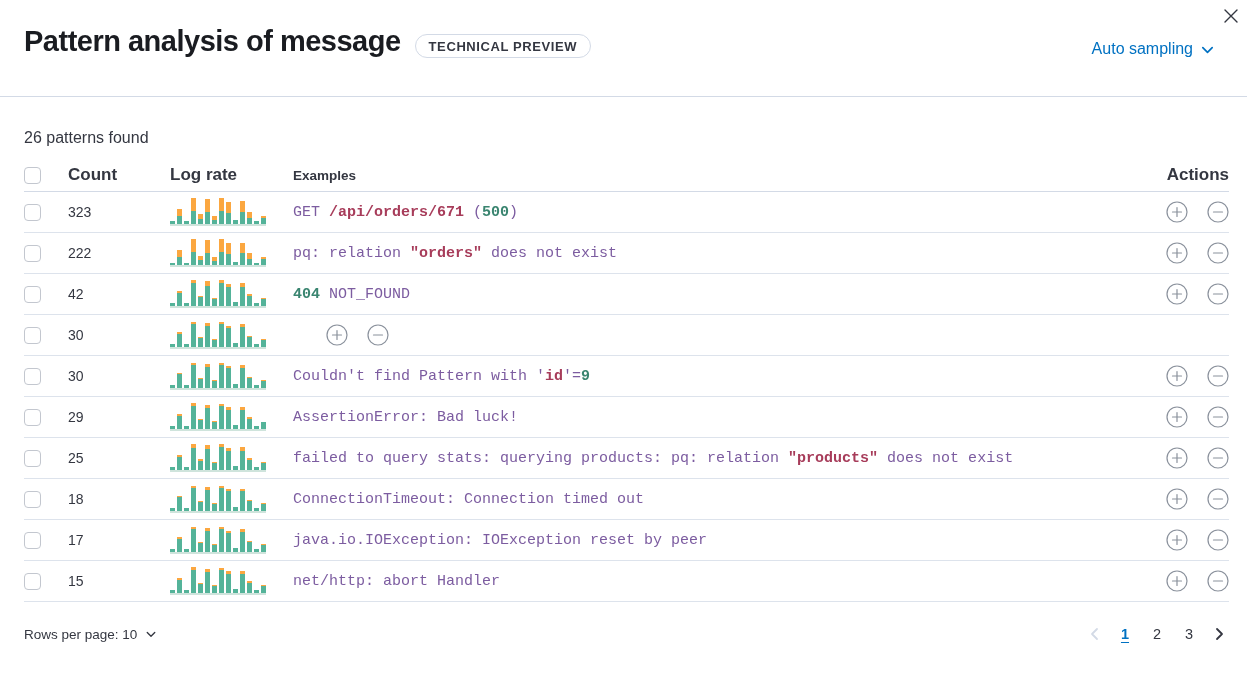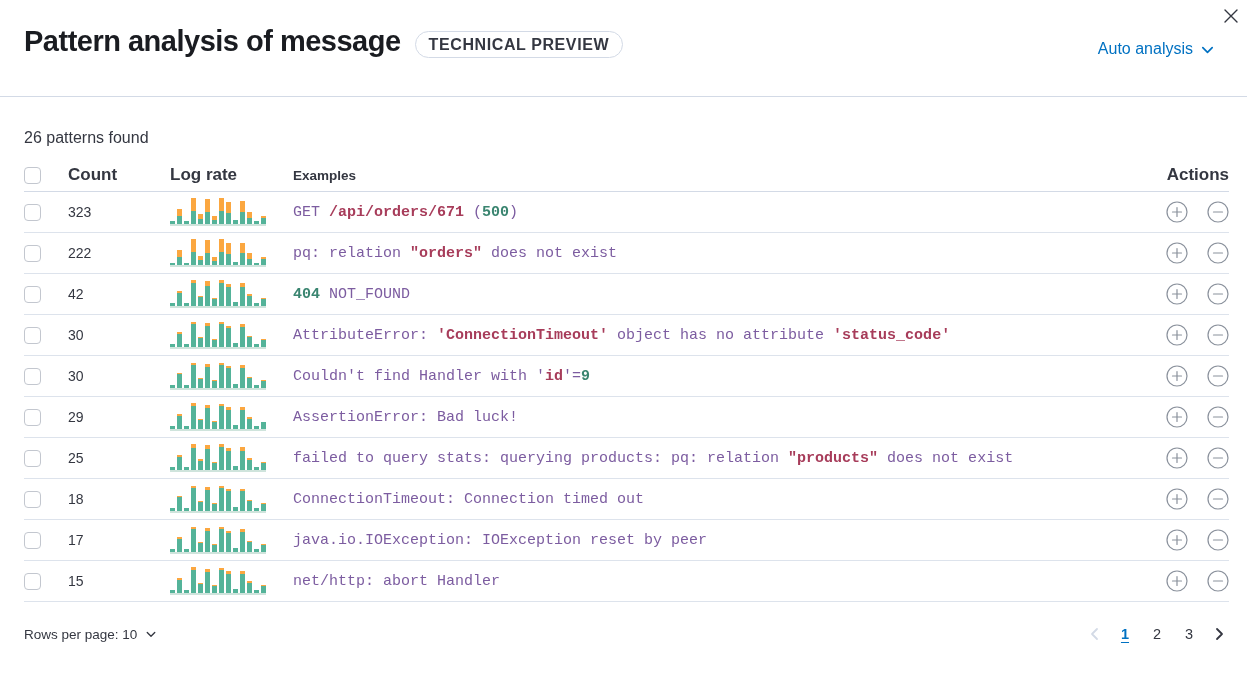--- a/index.html
+++ b/index.html
@@ -7,21 +7,21 @@
     font-family:"Liberation Sans", sans-serif; color:#343741; }
   .flyout { position:relative; width:1247px; height:684px; background:#fff; }
 
   
   .close-btn { position:absolute; top:4px; right:4px; width:24px; height:24px;
     background:none; border:none; cursor:pointer; display:flex; align-items:center; justify-content:center; }
   .header { position:relative; height:97px; border-bottom:1px solid #D3DAE6; }
   .header-inner { position:absolute; left:24px; right:32px; top:24px; display:flex; align-items:flex-end; }
   .page-title { font-size:29px; font-weight:700; color:#1a1c21; letter-spacing:-0.5px; line-height:34px; }
   .badge { margin-left:14px; border:1px solid #D3DAE6; border-radius:14px; padding:4px 13px 3px;
-    font-size:16px; font-weight:700; letter-spacing:0.6px; color:#343741; white-space:nowrap; }
+    font-size:13px; font-weight:700; letter-spacing:0.6px; color:#343741; white-space:nowrap; }
   .sampling { margin-left:auto; display:flex; align-items:center; gap:7px;
     background:none; border:none; cursor:pointer; font-size:16px; font-family:inherit; }
 
   
   .content { padding:0 18px 0 24px; }
   .summary { margin-top:32px; font-size:16px; color:#343741; }
 
   .tbl { margin-top:12px; }
   .trow { display:flex; align-items:center; height:41px; border-bottom:1px solid #dde3ec; }
   .thead { height:33px; border-bottom:1px solid #d3dae6; }
@@ -65,21 +65,21 @@
     <svg width="14" height="14" viewBox="0 0 14 14">
         <path d="M1 1 L13 13 M13 1 L1 13" stroke="#343741" stroke-width="1.4" stroke-linecap="round"></path>
       </svg>
   </button>
 
   <div class="header">
     <div class="header-inner">
       <h1 class="page-title">Pattern analysis of message</h1>
       <span class="badge">TECHNICAL PREVIEW</span>
       <button class="sampling" style="color:#0071C2;">
-        <span>Auto analysis</span>
+        <span>Auto sampling</span>
         <span style="display:flex;">
           <svg width="15" height="15" viewBox="0 0 16 16">
               <path d="M3 6 L8 11 L13 6" fill="none" stroke="#0071C2" stroke-width="1.8" stroke-linecap="round" stroke-linejoin="round"></path>
             </svg>
         </span>
       </button>
     </div>
   </div>
 
   <div class="content">
@@ -398,21 +398,20 @@
                 </div>
                 <div class="bar">
                   <div style="height: 3px; background: rgb(84, 179, 153);"></div>
                 </div>
                 <div class="bar">
                   <div style="height: 1px; background: rgb(251, 167, 64);"></div>
                   <div style="height: 7px; background: rgb(84, 179, 153);"></div>
                 </div>
               </div>
             </div>
-    <div class="cell cell-ex"><span class="tok p" style="color: rgb(124, 92, 160);">AttributeError: </span><span class="tok r" style="color: rgb(167, 60, 90);">'ConnectionTimeout'</span><span class="tok p" style="color: rgb(124, 92, 160);"> object has no attribute </span><span class="tok r" style="color: rgb(167, 60, 90);">'status_code'</span></div>
     <div class="cell cell-act">
       <button class="icon-btn">
         <span style="display:flex;">
           <svg width="22" height="22" viewBox="0 0 22 22">
                     <circle cx="11" cy="11" r="10" fill="none" stroke="#8a919c" stroke-width="1.2"></circle>
                     <path d="M11 6.5 V15.5 M6.5 11 H15.5" stroke="#8a919c" stroke-width="1.2" stroke-linecap="round"></path>
                   </svg>
         </span>
       </button>
       <button class="icon-btn">
@@ -480,21 +479,21 @@
                 </div>
                 <div class="bar">
                   <div style="height: 3px; background: rgb(84, 179, 153);"></div>
                 </div>
                 <div class="bar">
                   <div style="height: 1px; background: rgb(251, 167, 64);"></div>
                   <div style="height: 7px; background: rgb(84, 179, 153);"></div>
                 </div>
               </div>
             </div>
-    <div class="cell cell-ex"><span class="tok p" style="color: rgb(124, 92, 160);">Couldn't find Handler with '</span><span class="tok r" style="color: rgb(167, 60, 90);">id</span><span class="tok p" style="color: rgb(124, 92, 160);">'=</span><span class="tok g" style="color: rgb(58, 133, 112);">9</span></div>
+    <div class="cell cell-ex"><span class="tok p" style="color: rgb(124, 92, 160);">Couldn't find Pattern with '</span><span class="tok r" style="color: rgb(167, 60, 90);">id</span><span class="tok p" style="color: rgb(124, 92, 160);">'=</span><span class="tok g" style="color: rgb(58, 133, 112);">9</span></div>
     <div class="cell cell-act">
       <button class="icon-btn">
         <span style="display:flex;">
           <svg width="22" height="22" viewBox="0 0 22 22">
                     <circle cx="11" cy="11" r="10" fill="none" stroke="#8a919c" stroke-width="1.2"></circle>
                     <path d="M11 6.5 V15.5 M6.5 11 H15.5" stroke="#8a919c" stroke-width="1.2" stroke-linecap="round"></path>
                   </svg>
         </span>
       </button>
       <button class="icon-btn">

